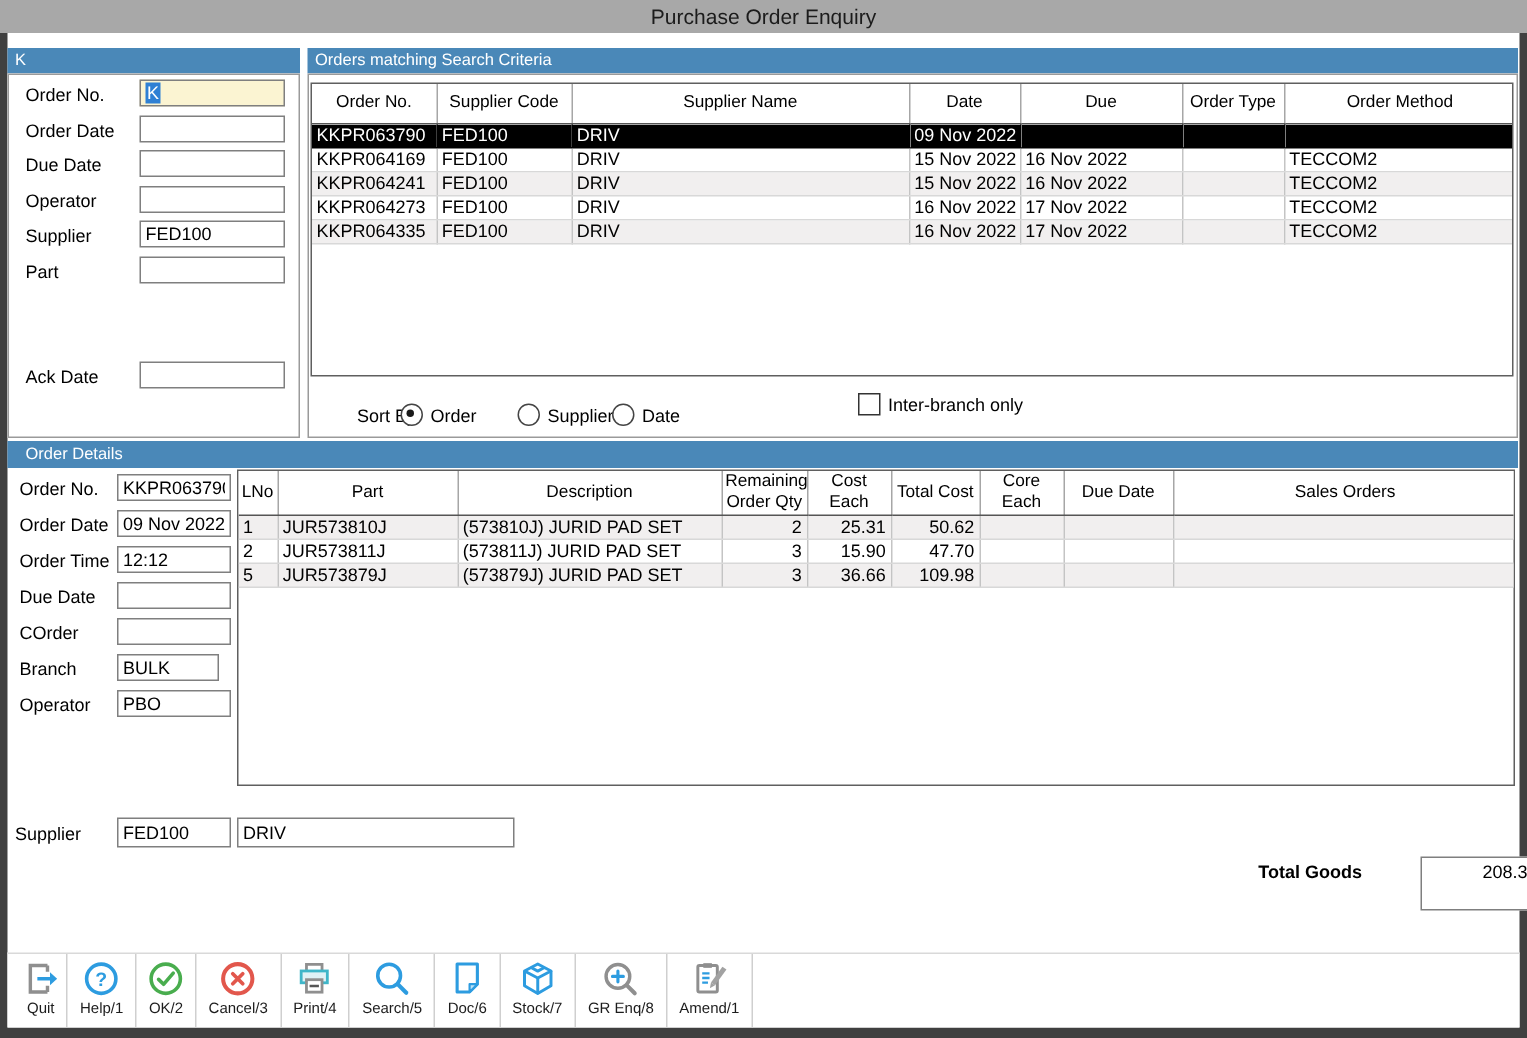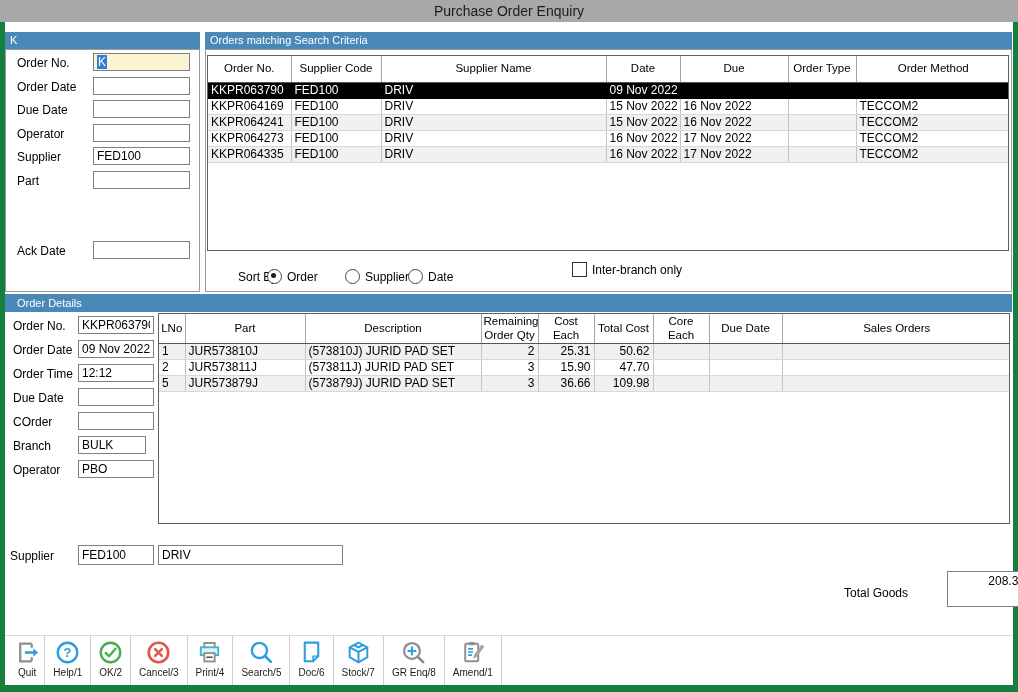--- a/index.html
+++ b/index.html
@@ -1,16 +1,16 @@
 <!DOCTYPE html>
 <html><head>
 <meta charset="utf-8">
 <style>
   html,body{margin:0;padding:0;background:#e8e8e8;}
-  .window{position:relative;width:1018px;height:692px;background:#15803d;
+  .window{position:relative;width:1018px;height:692px;background:#404040;
           font-family:"Liberation Sans",sans-serif;font-size:12px;color:#000;overflow:hidden;}
   .titlebar{position:absolute;left:0;top:0;width:100%;height:22px;background:#a8a8a8;
             text-align:center;line-height:22px;font-size:14px;color:#1b1b1b;}
   .content{position:absolute;left:5px;top:22px;width:1008px;height:663px;background:#fff;}
 
   
   .panel-hdr{position:absolute;background:#4a88b8;color:#fff;font-size:11px;line-height:17px;
              padding-left:5px;box-sizing:border-box;}
   .panel-body{position:absolute;background:#fff;border:1px solid #9a9a9a;box-sizing:border-box;}
 
@@ -254,21 +254,21 @@
             <td></td>
           </tr>
         </tbody>
       </table>
     </div>
 
     <div class="lbl" style="left:5px;top:527px;">Supplier</div>
     <input class="field" style="left: 73px; top: 523px; width: 76px; height: 20px; line-height: 18px;" value="FED100">
     <input class="field" style="left: 153px; top: 523px; width: 185px; height: 20px; line-height: 18px;" value="DRIV">
 
-    <div class="lbl" style="left:820px;top:564px;width:83px;text-align:right;">Total Goods</div>
+    <div class="lbl" style="left:820px;top:552px;width:83px;text-align:right;font-weight:bold;">Total Goods</div>
     <div class="field right" style="left:942px;top:549px;width:82px;height:36px;line-height:18px;">208.30</div>
 
     <div class="toolbar">
 
       <div class="tb-btn">
         <svg viewBox="0 0 26 26">
           <path d="M17 4.5 H6 V21.5 H17 M17 4.5 V8.5 M17 21.5 V17.5" fill="none" stroke="#8f8f8f" stroke-width="2.2"></path>
           <path d="M10.5 13 H19.5" stroke="#2d9ce0" stroke-width="2.4" fill="none"></path>
           <path d="M18.6 8.9 L23.2 13 L18.6 17.1 Z" fill="#2d9ce0"></path>
         </svg>

